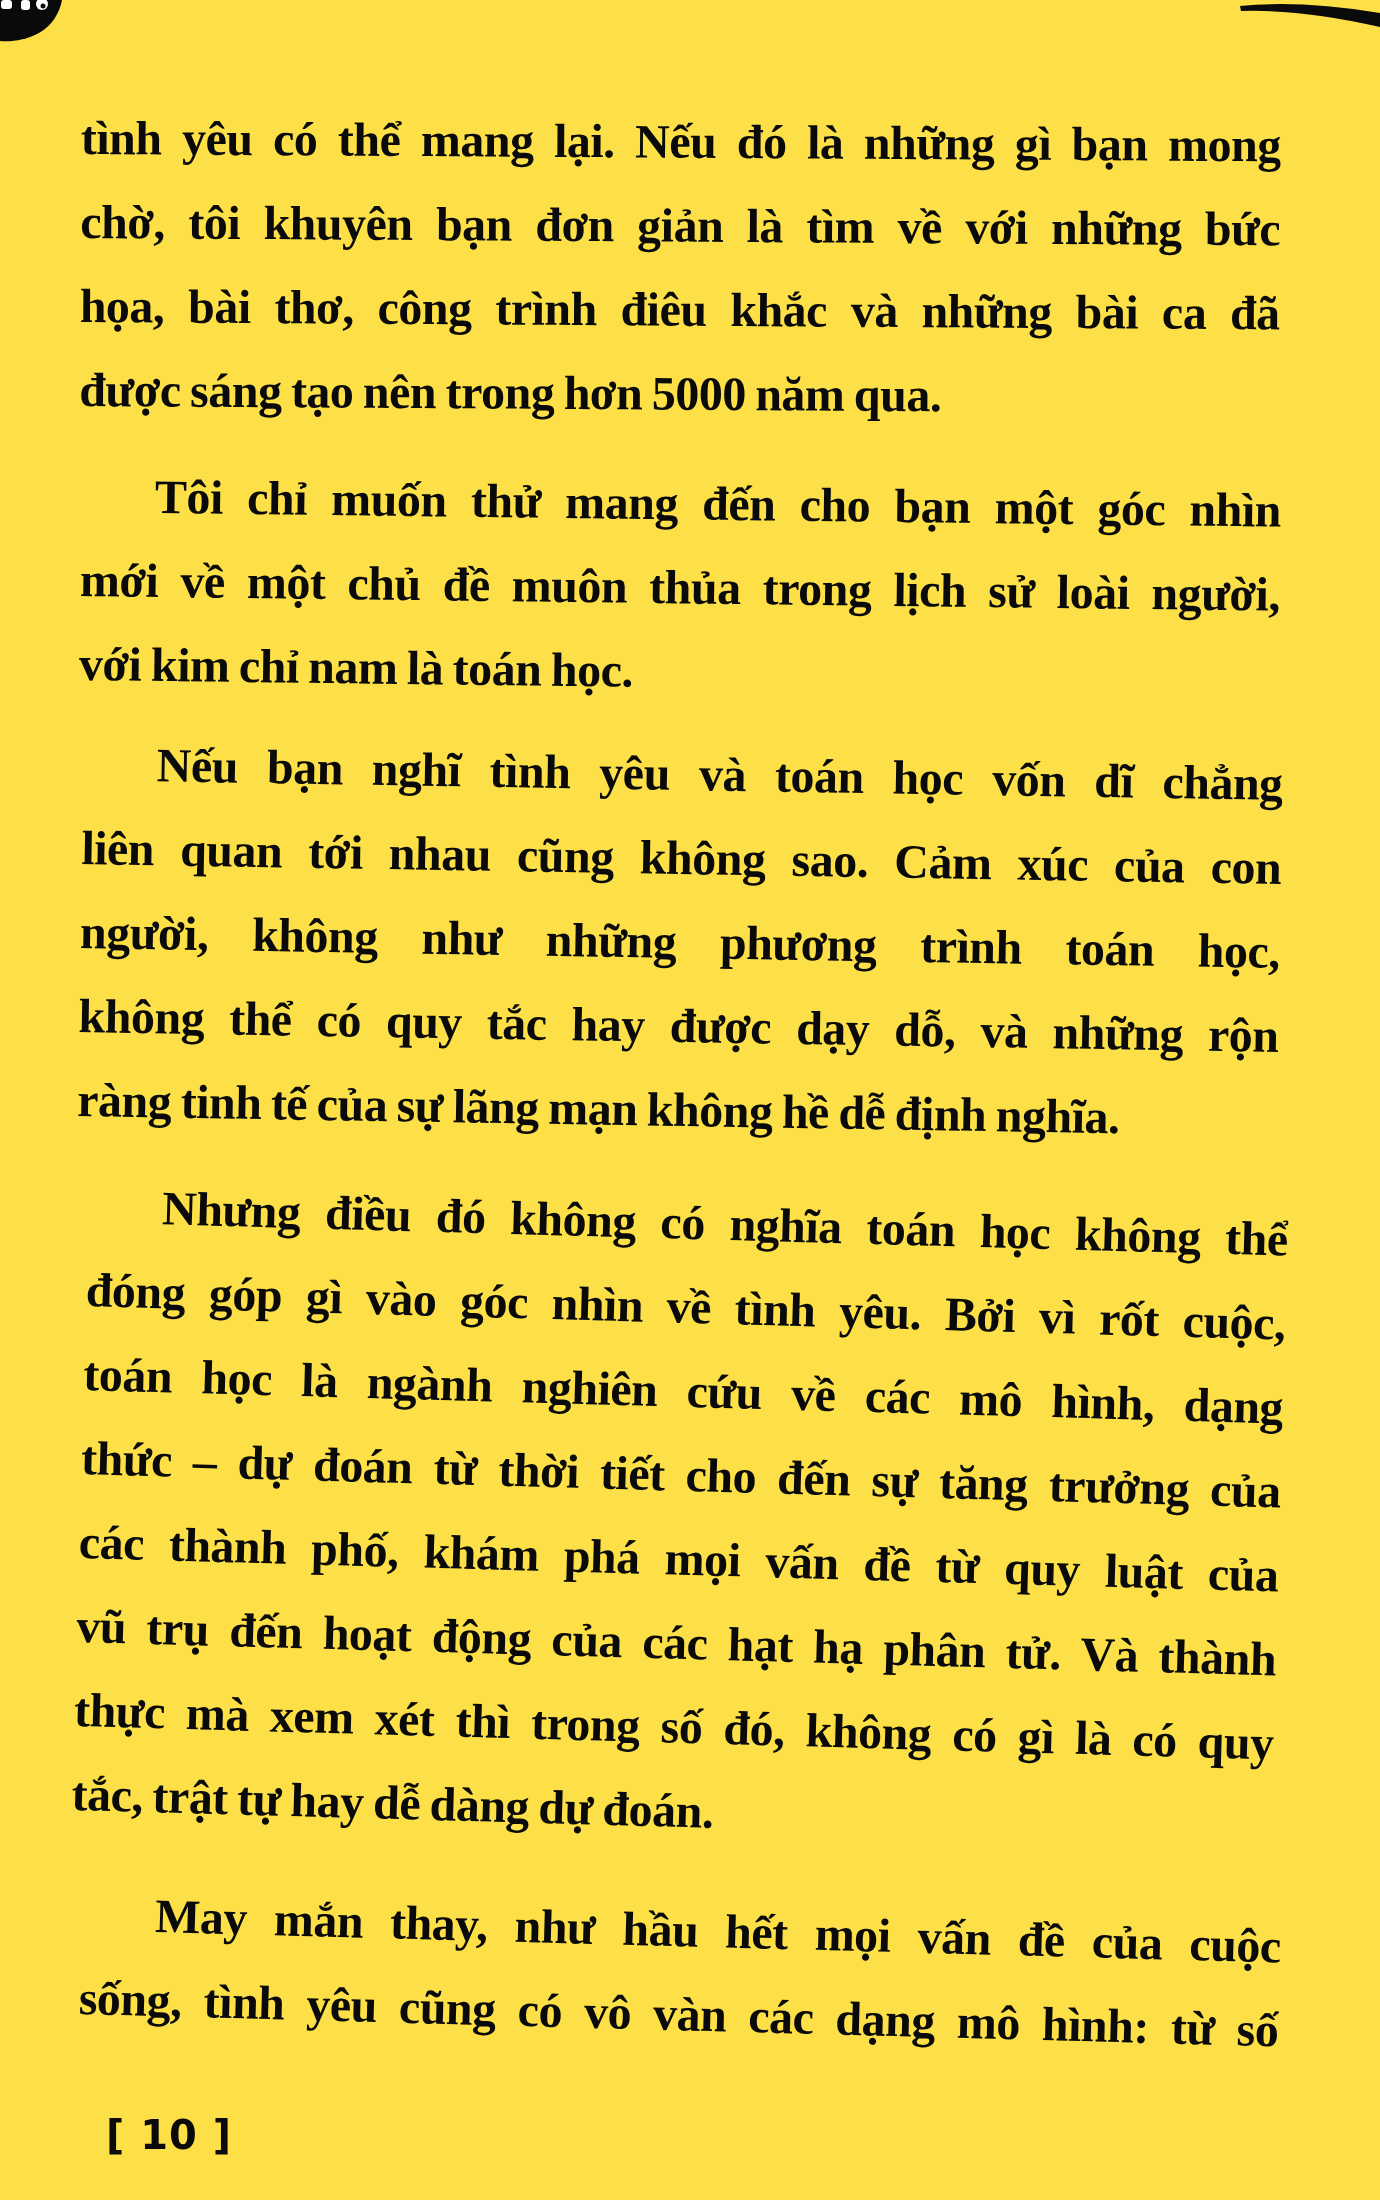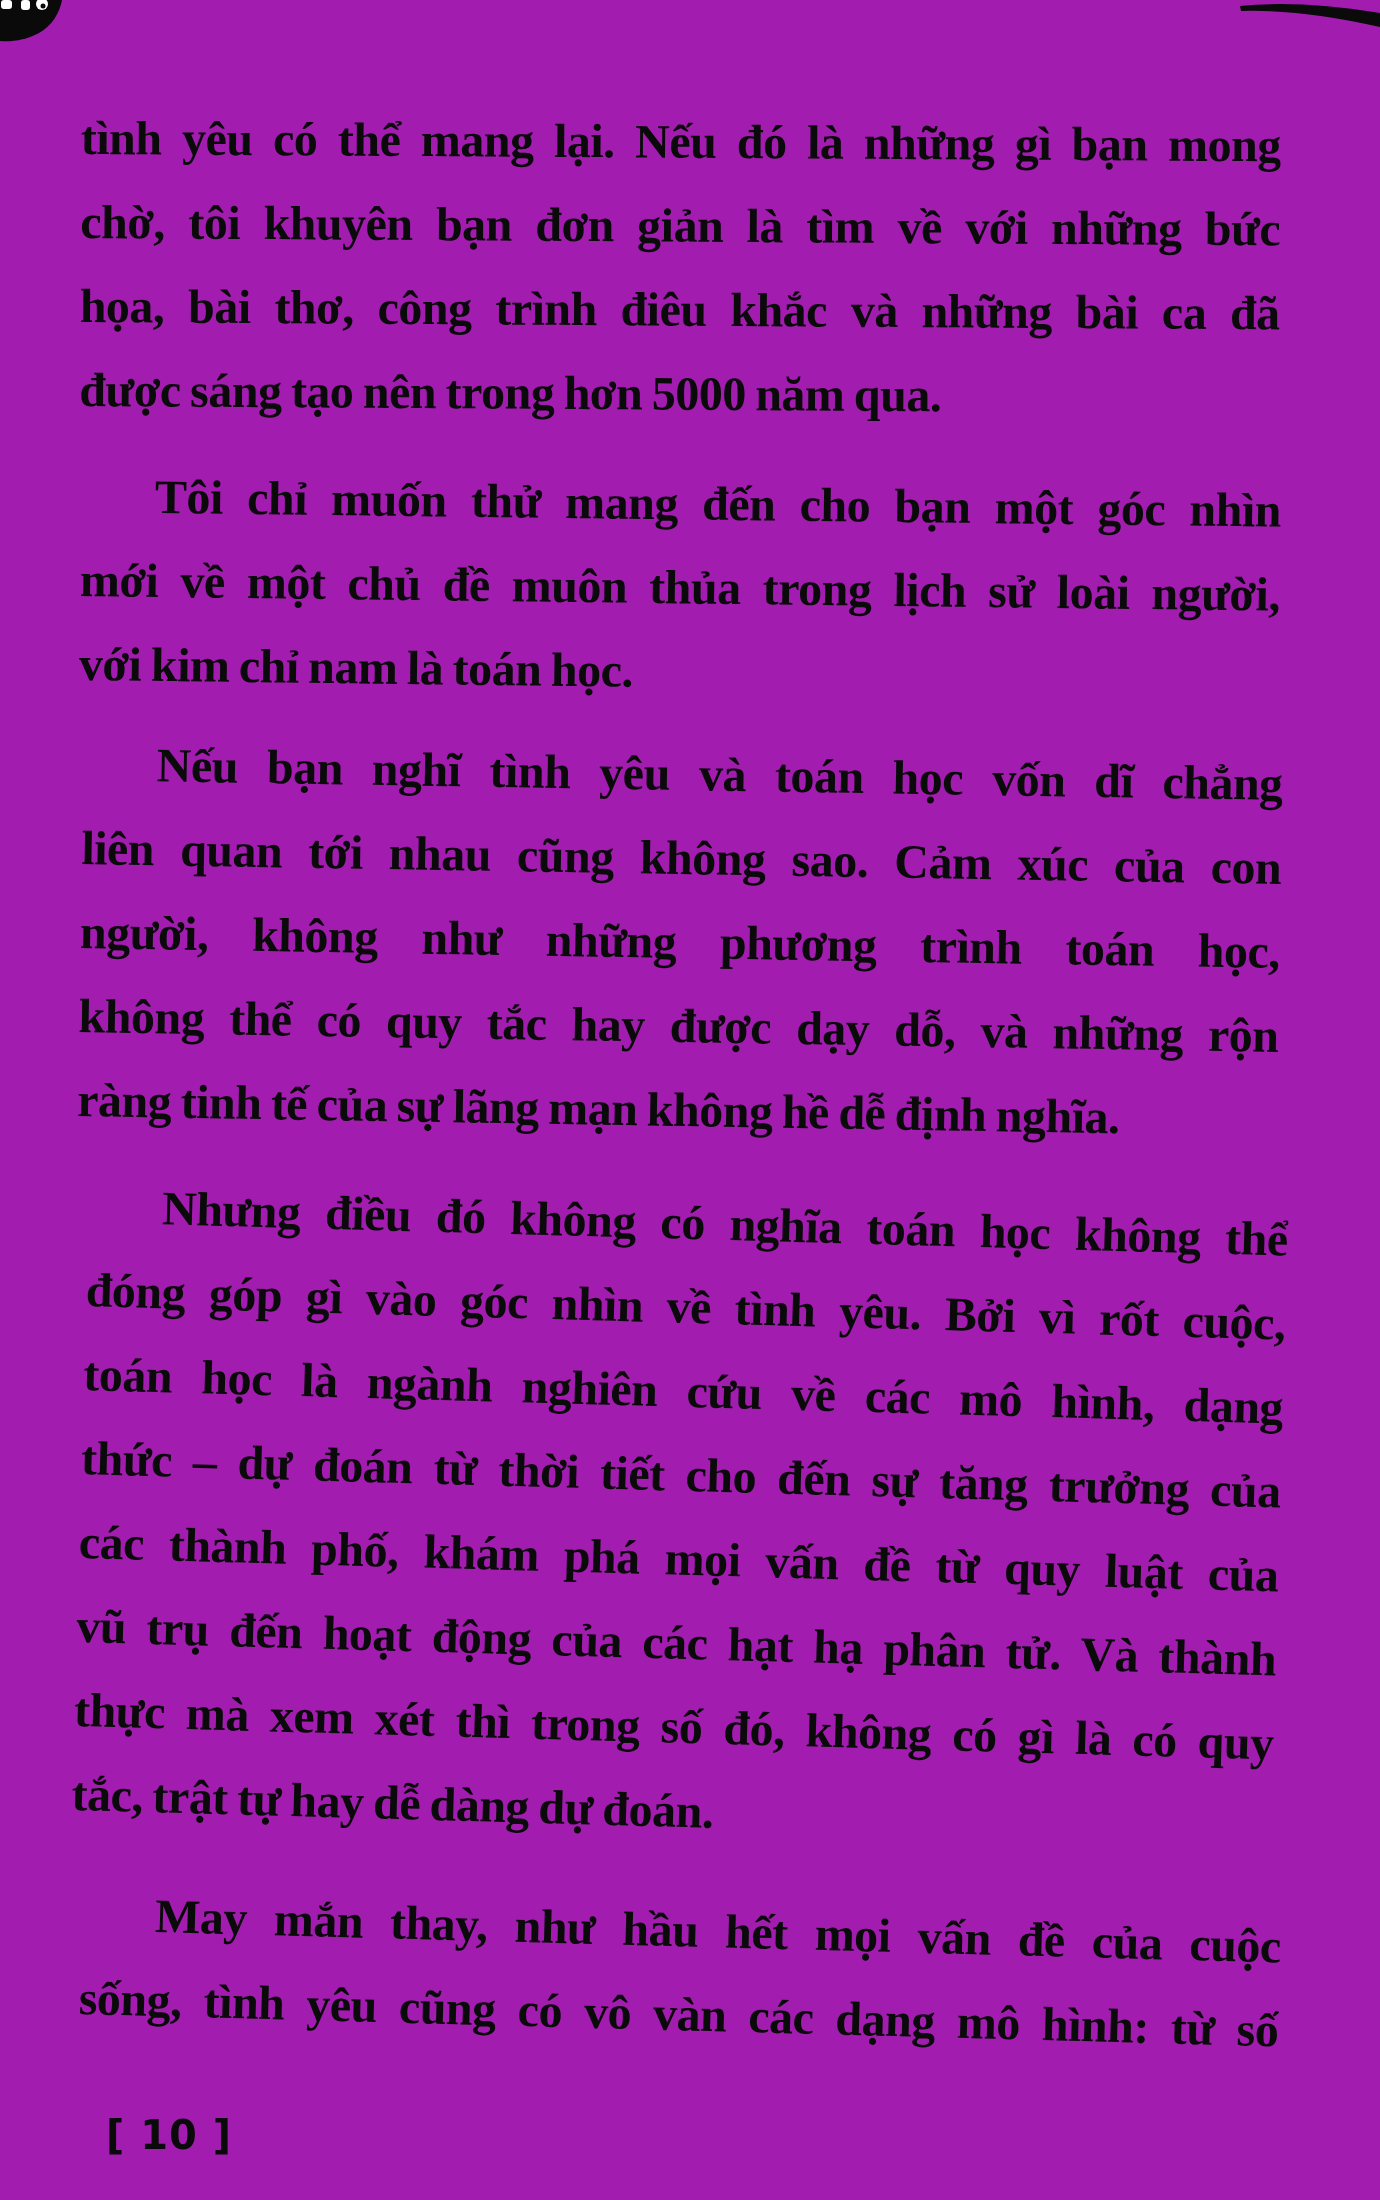--- a/index.html
+++ b/index.html
@@ -1,19 +1,19 @@
 <!DOCTYPE html>
 <html><head>
 <meta charset="utf-8">
 <style>
   html,body{margin:0;padding:0;background:#e8e8e8;}
   .page{
     position:relative;
     width:1380px;height:2200px;
-    background:#a21caf;
+    background:#fde047;
     overflow:hidden;
     font-family:"Liberation Serif","DejaVu Serif",serif;
     font-weight:600;
   }
   .text-block{
     position:absolute;
     left:80px;top:96px;
     width:1200px;
     color:#0a0a0a;
     font-size:48px;

